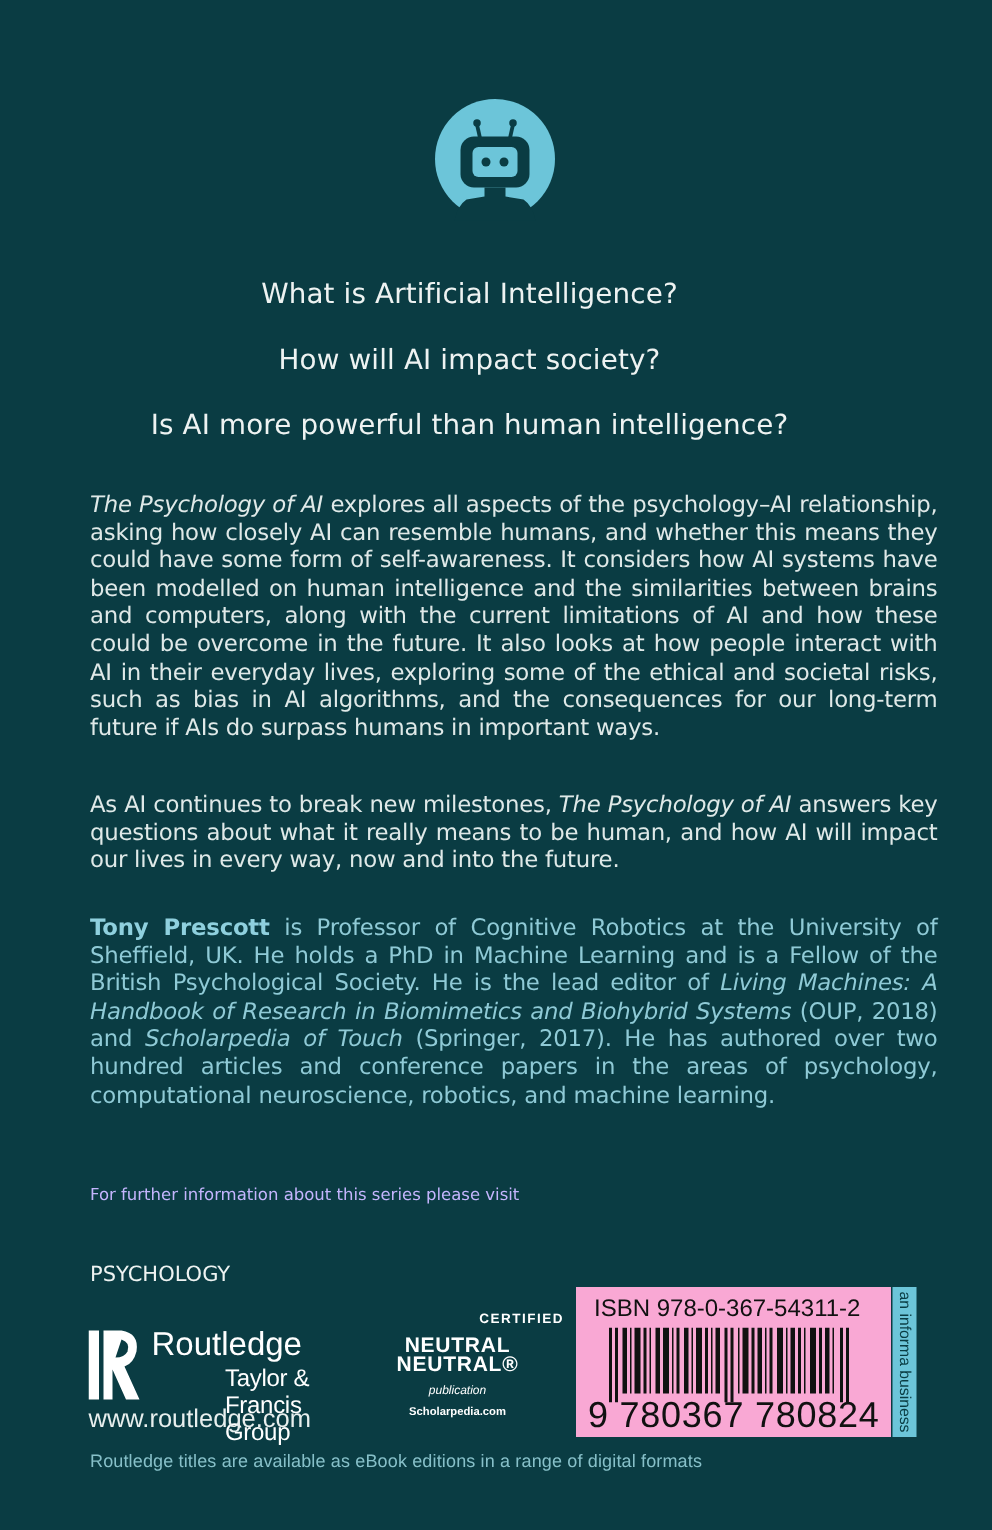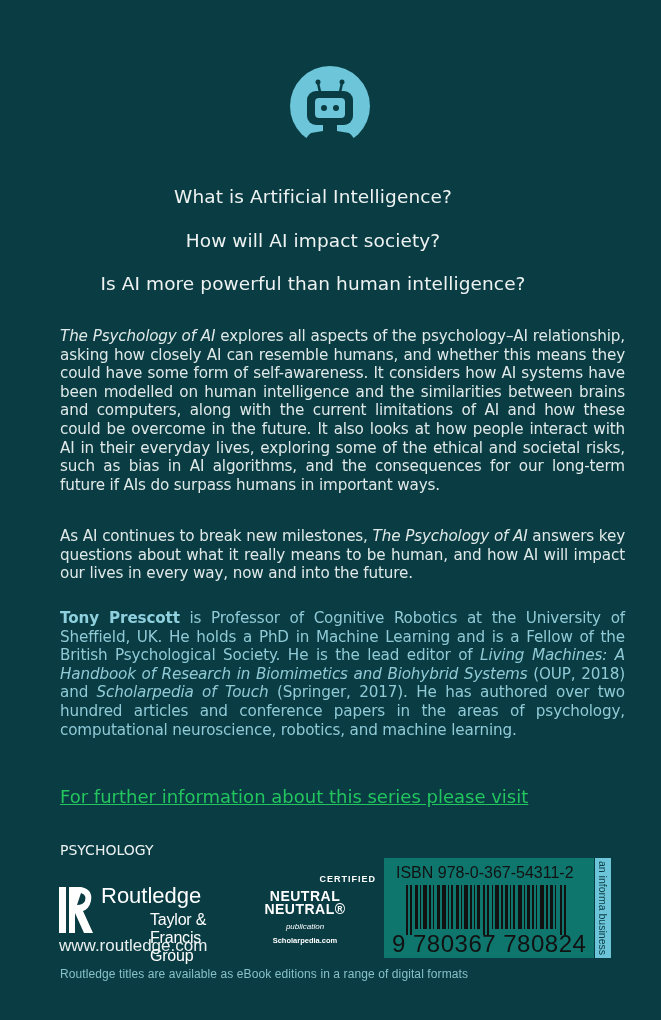--- a/index.html
+++ b/index.html
@@ -3,35 +3,35 @@
 <meta charset="utf-8">
 <style>
   html, body { margin:0; padding:0; }
   body { width:661px; height:1020px; background:#0a3c43; overflow:hidden; position:relative; font-family:"DejaVu Sans", sans-serif; color:#e8efee; }
   .logo { position:absolute; left:289px; top:65px; width:82px; height:82px; }
   .q { position:absolute; left:0; width:626px; text-align:center; font-size:18.5px; color:#eef3f2; letter-spacing:0.1px; }
   .para { position:absolute; left:60px; width:565px; font-size:15.2px; line-height:18.6px; text-align:justify; color:#dfe9e8; letter-spacing:-0.15px; }
   .para i { font-style:italic;margin-top:40px; }
   .bio { color:#8fcad6; }
   .bio b { color:#8fd0de; font-weight:bold; }
-  .info { position:absolute; left:60px; top:788px; font-size:18px; line-height:17px; color:#22c55e;text-decoration:underline; }
+  .info { position:absolute; left:60px; top:788px; font-size:11px; line-height:17px; color:#c4b5fd; }
   .info .url { font-weight:bold; }
   .subject { position:absolute; left:60px; top:842px; font-size:14px; color:#eef3f2; }
   .rl { position:absolute; left:59px; top:883px; width:170px; height:62px; }
   .rl-mark { position:absolute; left:0; top:2px; width:38px; height:50px; }
   .rl-name { position:absolute; left:42px; top:0; font-size:22px; color:#fff; font-family:"Liberation Sans", sans-serif; }
   .rl-sub { position:absolute; left:43px; top:28px; font-size:16px; color:#fff; font-family:"Liberation Sans", sans-serif; letter-spacing:-0.2px;margin-left:48px; }
   .rl-url { position:absolute; left:59px; top:936px; font-size:17px; color:#e8efee; font-family:"Liberation Sans", sans-serif; }
   .cn { position:absolute; left:250px; top:870px; width:110px; height:85px; color:#fff; text-align:center; font-family:"Liberation Sans", sans-serif; }
   .cn .c1 { font-size:9px; font-weight:bold; position:absolute; top:4px; left:16px; width:110px; letter-spacing:1px;text-align:right; }
   .cn .c2 { font-size:14px; font-weight:900; position:absolute; top:20px; left:0; width:110px; line-height:13px; letter-spacing:0.5px; }
   .cn .c3 { font-size:8px; position:absolute; top:52px; left:0; width:110px; font-style:italic; }
   .cn .c4 { font-size:7.5px; font-weight:bold; position:absolute; top:66px; left:0; width:110px; }
   .footer { position:absolute; left:60px; top:967px; font-size:12px; color:#87c0c9; font-family:"Liberation Sans", sans-serif; letter-spacing:0.1px; }
-  .barcode { position:absolute; left:384px; top:858px; width:210px; height:100px; background:#0f766e; }
+  .barcode { position:absolute; left:384px; top:858px; width:210px; height:100px; background:#f9a8d4; }
   .isbn-top { position:absolute; left:12px; top:6px; font-size:16px; color:#111; font-family:"Liberation Sans", sans-serif; }
   .bars { position:absolute; left:22px; top:27px; width:160px; height:50px; }
   .isbn-bot { position:absolute; left:8px; top:72px; font-size:24px; color:#111; font-family:"Liberation Sans", sans-serif; letter-spacing:0.5px; }
   .informa { position:absolute; left:595px; top:858px; width:16px; height:100px; background:#6cc5d9; }
   .informa span { position:absolute; left:2px; top:3px; writing-mode:vertical-rl; font-size:10.5px; color:#0a3c43; font-family:"Liberation Sans", sans-serif; }
 </style>
 </head>
 <body>
 
 <svg class="logo" viewBox="0 0 82 82">

